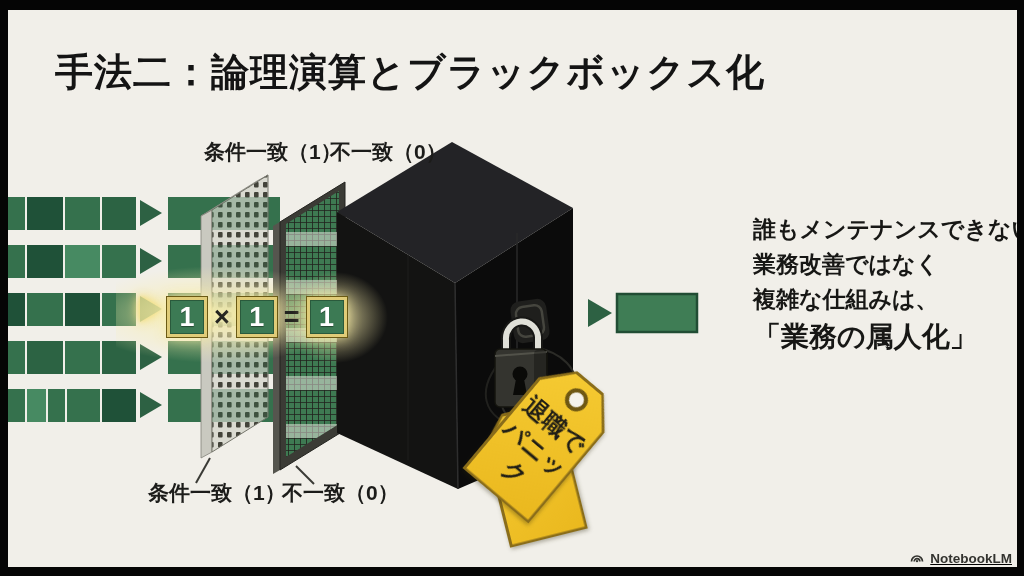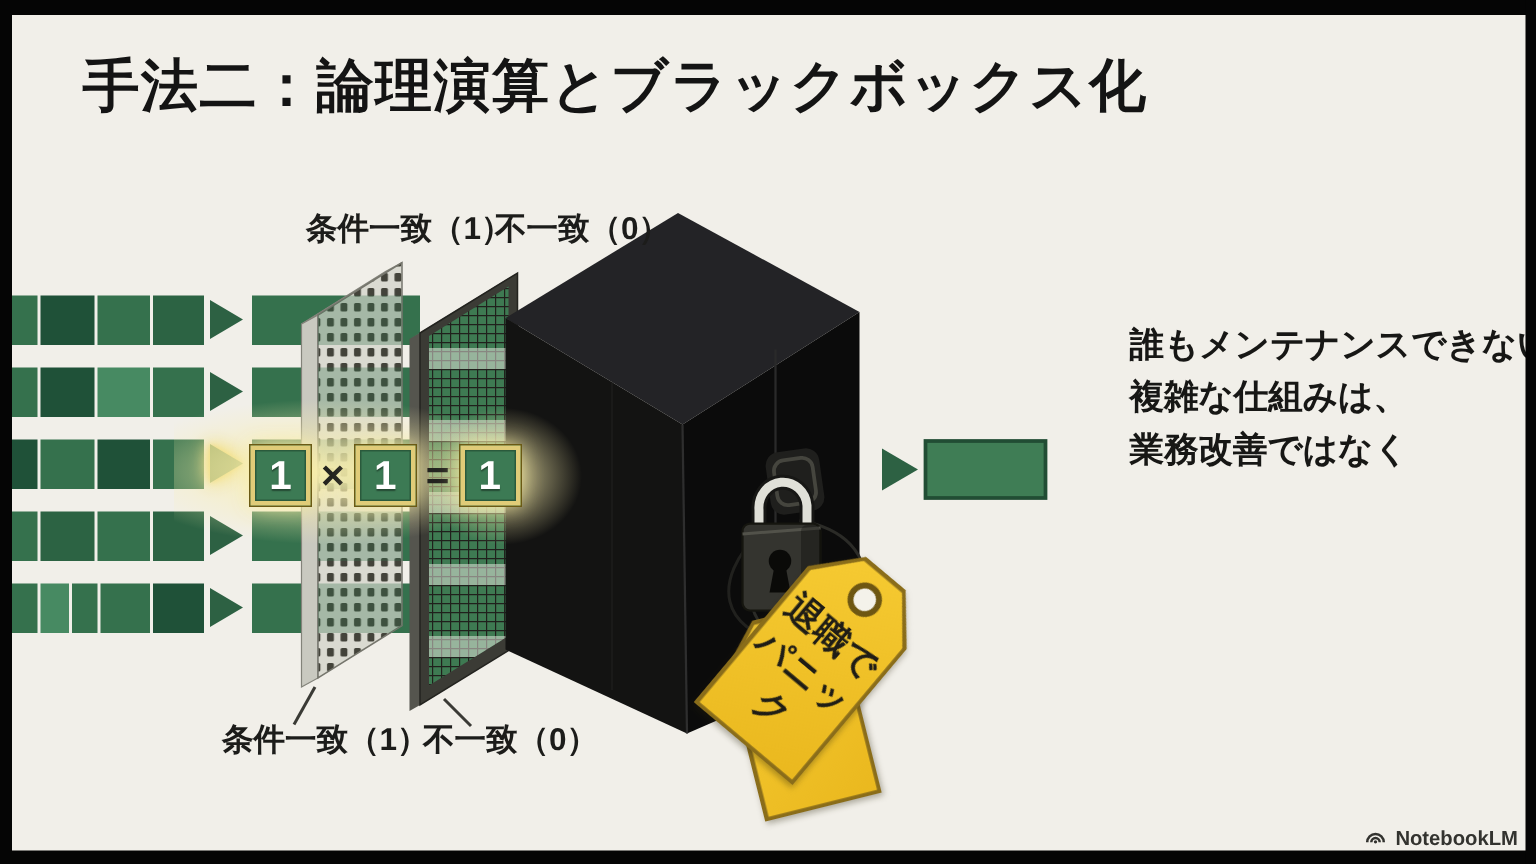--- a/index.html
+++ b/index.html
@@ -7,21 +7,21 @@
     position:relative;width:1024px;height:576px;overflow:hidden;
     background:#f1efe9;font-family:"Liberation Sans","DejaVu Sans",sans-serif;
   }
   .bar{position:absolute;background:#050505;z-index:50;}
   #bar-top{left:0;top:0;width:1024px;height:10px;}
   #bar-bottom{left:0;top:567px;width:1024px;height:9px;}
   #bar-left{left:0;top:0;width:8px;height:576px;}
   #bar-right{left:1017px;top:0;width:7px;height:576px;}
 
   #title{
-    position:absolute;left:55px;top:32px;width:900px;
+    position:absolute;left:55px;top:47px;width:900px;
     font-size:38px;font-weight:900;color:#141414;letter-spacing:1px;z-index:10;
   }
 
   .filter-label{
     position:absolute;font-size:21px;font-weight:800;color:#1c1c1a;z-index:10;white-space:nowrap;
   }
   #lbl-top-match{left:204px;top:138px;}
   #lbl-top-mismatch{left:330px;top:138px;}
   #lbl-bot-match{left:148px;top:479px;}
   #lbl-bot-mismatch{left:282px;top:479px;}
@@ -95,21 +95,21 @@
     font-size:24px;font-weight:900;color:#1f1d16;line-height:31px;text-align:center;
   }
   #tag-right .tag-lines{margin-top:6px;}
 
   
   #message{position:absolute;left:753px;top:212px;width:266px;z-index:10;}
   .msg-line{font-size:23px;font-weight:800;color:#17171:5;color:#171715;line-height:35px;white-space:nowrap;}
   .msg-line.em{font-size:28px;line-height:40px;}
 
   #footer{
-    position:absolute;right:12px;top:550px;display:flex;align-items:center;gap:5px;z-index:20;
+    position:absolute;right:12px;top:550px;display:flex;align-items:center;gap:5px;z-index:20;text-decoration:underline;
   }
   #footer .brand{font-size:13.5px;font-weight:700;color:#33332f;}
 </style>
 </head>
 <body>
 
 <div id="stage">
 
   <div id="title">手法二：論理演算とブラックボックス化</div>
 
@@ -275,22 +275,23 @@
         <div class="tag-lines">
           <div class="tag-text-line">退職で</div>
           <div class="tag-text-line">パニック</div>
         </div>
       </div>
     </div>
   </div>
 
   <div id="message">
     <div class="msg-line">誰もメンテナンスできない</div>
+    <div class="msg-line">業務改善ではなく</div>
     <div class="msg-line">複雑な仕組みは、</div>
-    <div class="msg-line">業務改善ではなく</div>
+    <div class="msg-line em">「業務の属人化」</div>
   </div>
 
   <div id="footer">
     <svg width="16" height="16" viewBox="0 0 16 16">
       <path d="M2.5,11.5 A5.5,5.5 0 0 1 13.5,11.5" fill="none" stroke="#33332f" stroke-width="1.7"></path>
       <path d="M5.2,11.5 A2.8,2.8 0 0 1 10.8,11.5" fill="none" stroke="#33332f" stroke-width="1.7"></path>
       <circle cx="8" cy="11.2" r="1.1" fill="#33332f"></circle>
     </svg>
     <span class="brand">NotebookLM</span>
   </div>

